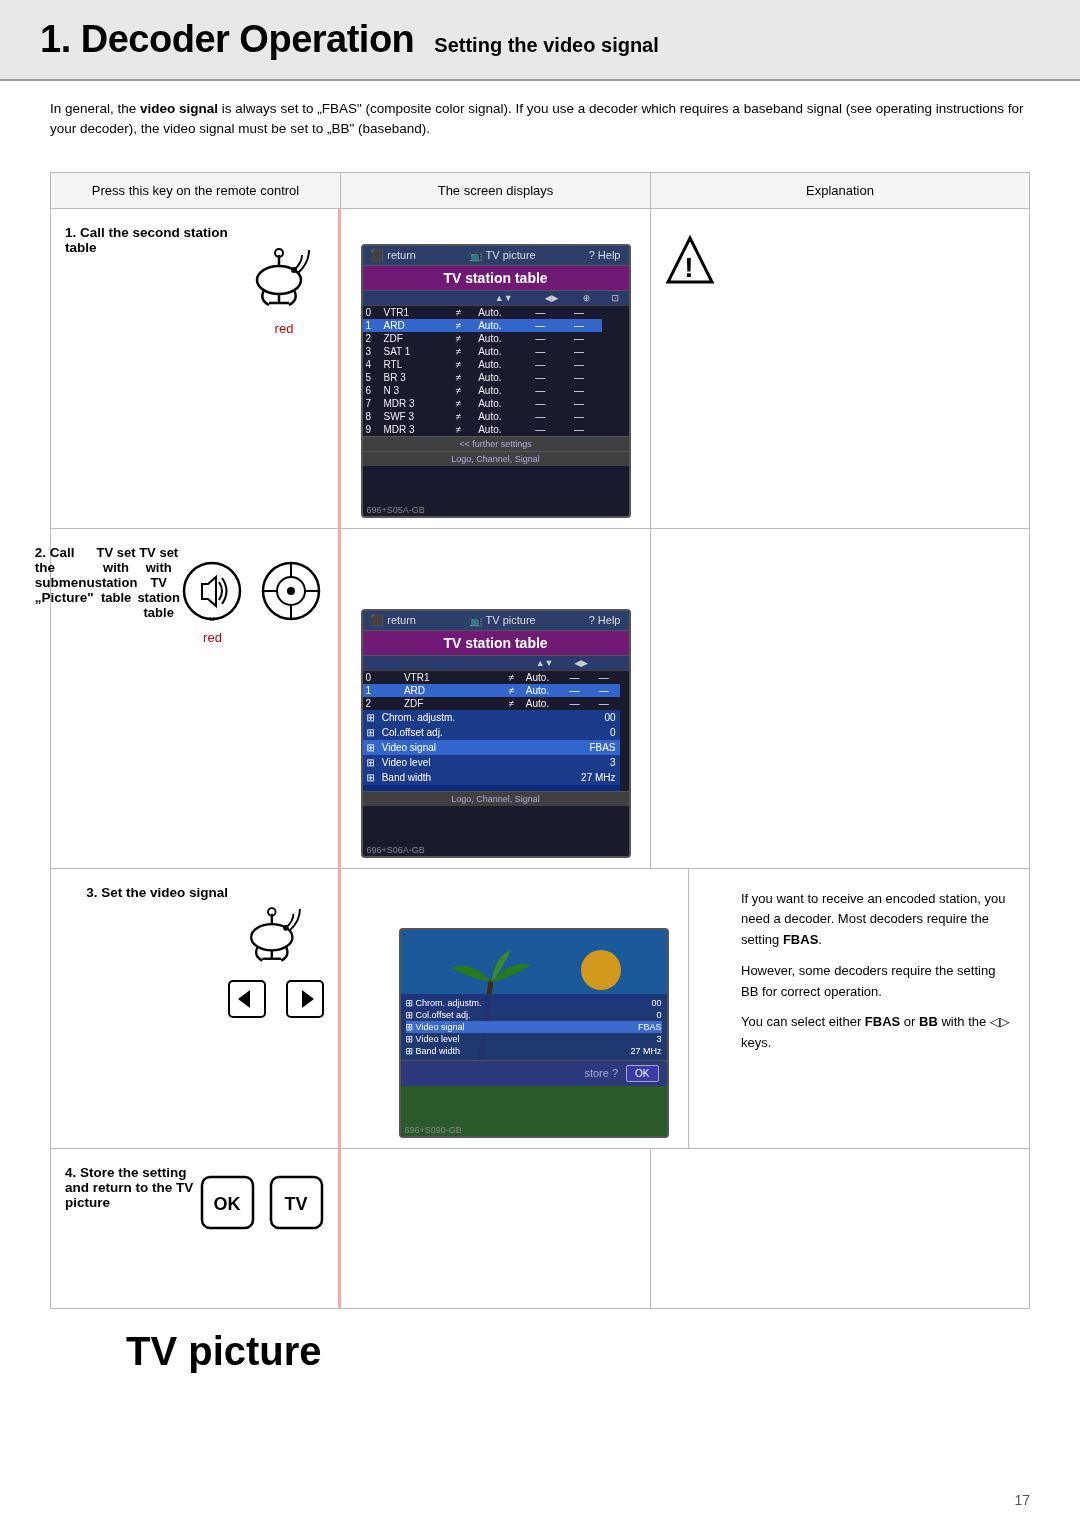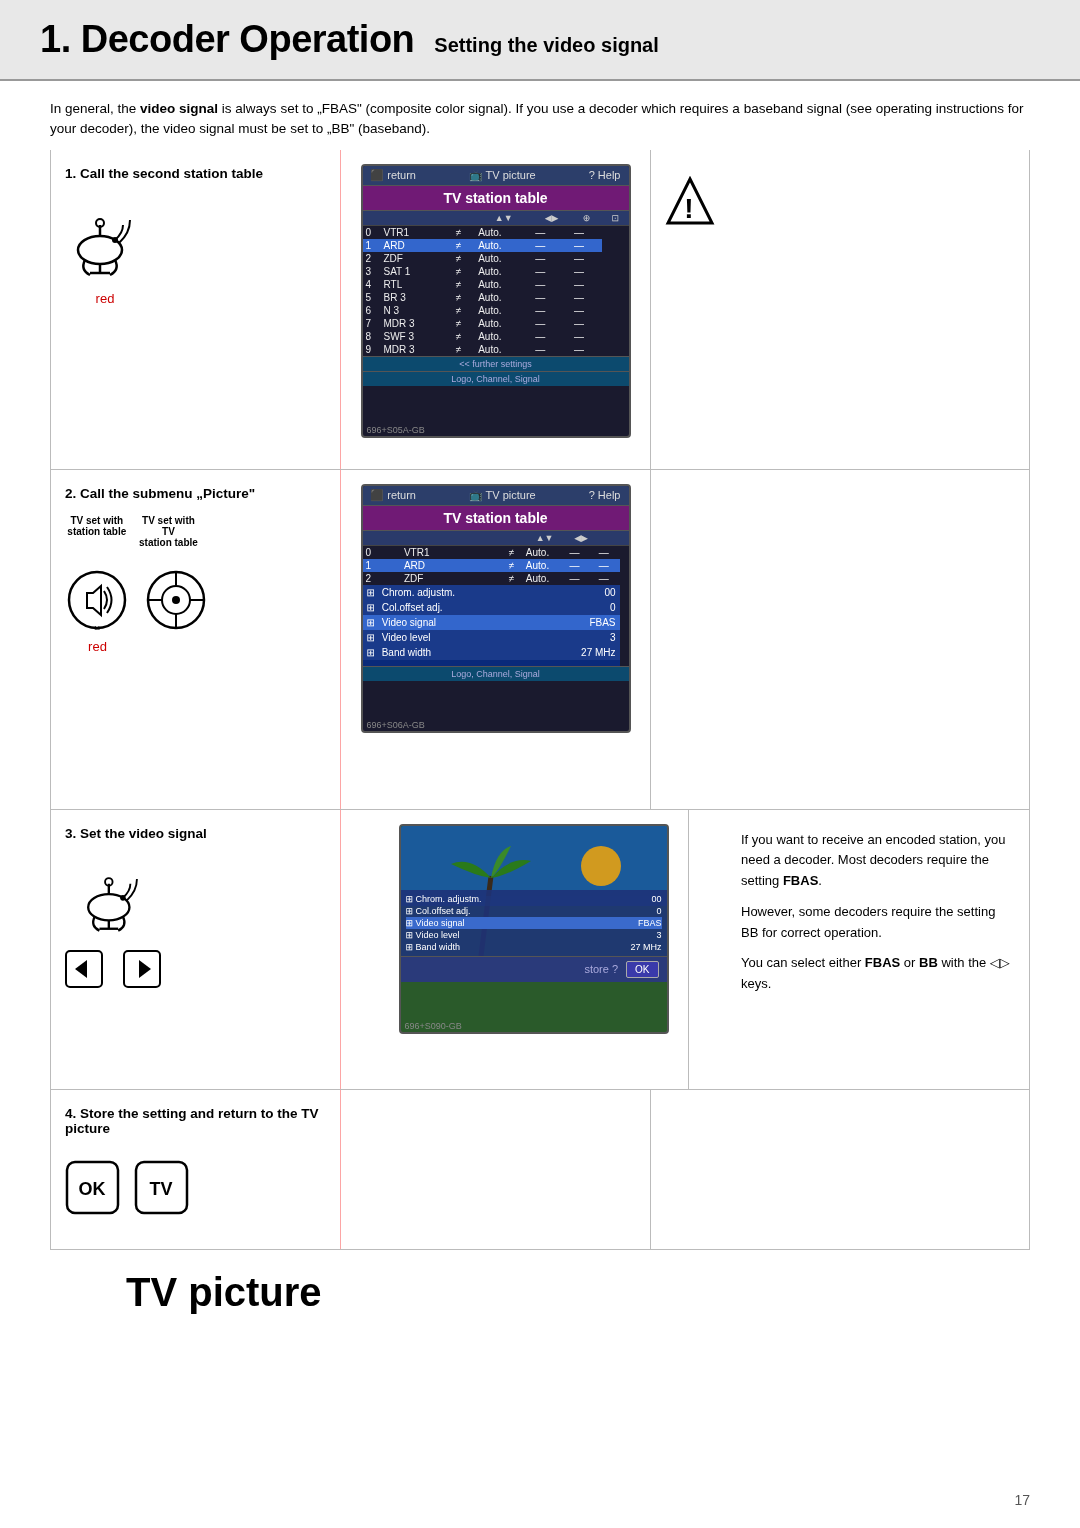--- a/index.html
+++ b/index.html
@@ -67,32 +67,34 @@
       grid-template-columns: 290px 310px 1fr;
       border: 1px solid #bbb;
       border-top: none;
       min-height: 320px;
     }
     .step-row + .step-row {
       border-top: none;
     }
 
     .step-col-left {
-      border-right: 1px solid #fca5a5;
+      border-right: 3px solid #fca5a5;
       padding: 16px 14px;
       display: flex;
-      flex-direction: column;
+      flex-direction: row;
       align-items: flex-start;
+      justify-content: flex-end;
     }
     .step-col-middle {
       border-right: 1px solid #bbb;
       padding: 10px 8px;
       display: flex;
       flex-direction: column;
       align-items: center;
+      justify-content: flex-end;
     }
     .step-col-right {
       padding: 16px 14px;
     }
 
     .step-label {
       font-size: 13.5px;
       font-weight: 700;
       margin-bottom: 14px;
     }
@@ -152,21 +154,21 @@
     .tv-table td {
       padding: 1px 3px;
       text-align: left;
       font-size: 10px;
     }
     .tv-table tr.highlighted {
       background: #3366cc;
       color: #fff;
     }
     .tv-footer {
-      background: #0c4a6e;
+      background: #404040;
       text-align: center;
       padding: 2px 4px;
       font-size: 9px;
       color: #aad;
       border-top: 1px solid #555;
     }
     .tv-code {
       font-size: 9px;
       color: #888;
       padding: 1px 4px;
@@ -294,20 +296,25 @@
   <span class="page-title-main">1. Decoder Operation</span>
   <span class="page-title-sub">Setting the video signal</span>
 </div>
 
 <div class="intro-text">
   In general, the <strong>video signal</strong> is always set to „FBAS" (composite color signal). If you use a decoder which requires a baseband signal (see operating instructions for your decoder), the video signal must be set to „BB" (baseband).
 </div>
 
 <div class="main-content">
 
+  <div class="instruction-header">
+    <div class="instruction-header-cell">Press this key on the remote control</div>
+    <div class="instruction-header-cell">The screen displays</div>
+    <div class="instruction-header-cell">Explanation</div>
+  </div>
 
   <div class="step-row">
 
     <div class="step-col-left">
       <div class="step-label">1. Call the second station table</div>
 
       <div class="step-icon-container">
         <svg width="80" height="80" viewBox="0 0 80 80">
 
           <ellipse cx="35" cy="45" rx="22" ry="14" fill="none" stroke="#000" stroke-width="2.5"></ellipse>
@@ -443,21 +450,21 @@
           <text x="24" y="42" font-size="28" font-weight="900" text-anchor="middle" fill="#000">!</text>
         </svg>
       </div>
     </div>
   </div>
 
   <div class="step-row" style="min-height:340px;">
 
     <div class="step-col-left">
       <div class="step-label">2. Call the submenu „Picture"</div>
-      <div style="display:flex; gap:8px; font-size:10px; font-weight:700; margin-bottom:6px;">
+      <div style="display:flex; font-size:13px; font-weight:700; margin-bottom:6px;">
         <div style="flex:1; text-align:center;">
           <span>TV set with</span><br>
           <span>station table</span>
         </div>
         <div style="flex:1; text-align:center;">
           <span>TV set with TV</span><br>
           <span>station table</span>
         </div>
       </div>
       <div style="display:flex; gap:14px; justify-content:center; margin-top:14px;">

